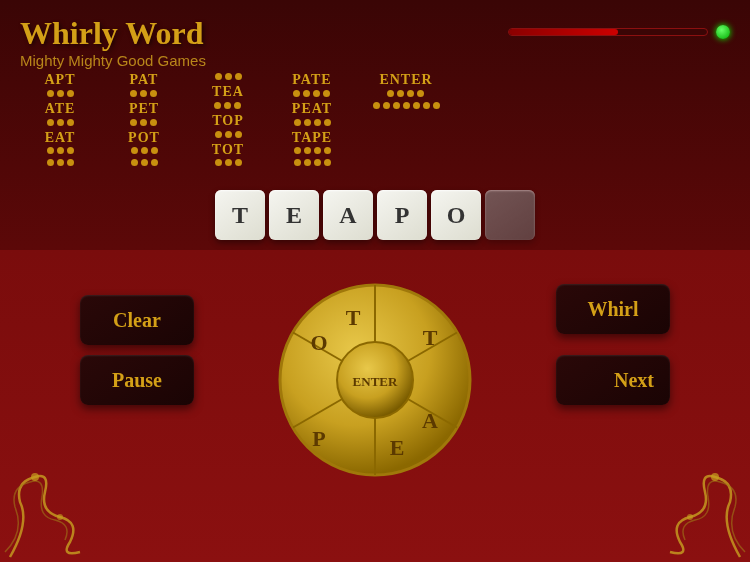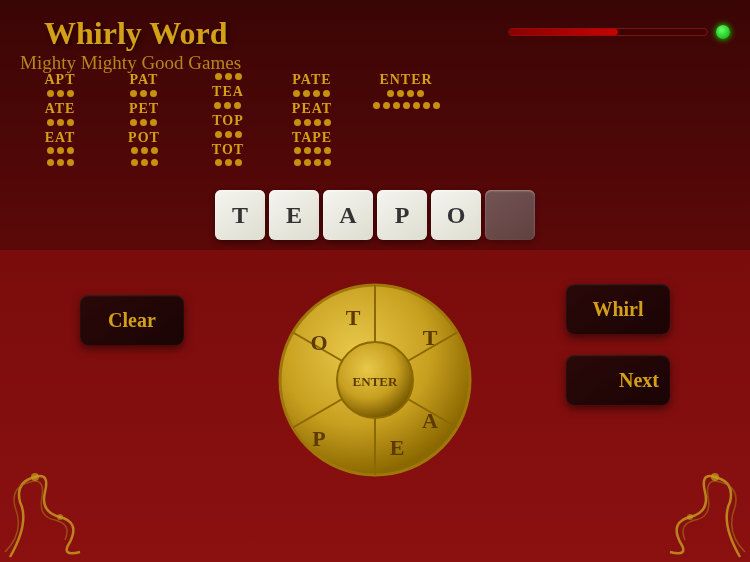--- a/index.html
+++ b/index.html
@@ -34,27 +34,26 @@
       top: 15px;
       left: 20px;
     }
 
     .title-main {
       font-size: 32px;
       font-weight: bold;
       color: #d4a017;
       font-family: 'Palatino Linotype', Georgia, serif;
       text-shadow: 2px 2px 4px rgba(0,0,0,0.5);
-      margin-left: 24px;
     }
 
     .title-sub {
-      font-size: 19px;
+      font-size: 15px;
       color: #b8861a;
-      font-family: Liberation Serif, serif;
+      font-family: Liberation Sans, sans-serif;
     }
 
     
     .progress-area {
       position: absolute;
       top: 25px;
       right: 20px;
       display: flex;
       align-items: center;
       gap: 8px;
@@ -133,21 +132,21 @@
     .btn-clear, .btn-pause, .btn-whirl, .btn-next {
       position: absolute;
       border: none;
       border-radius: 8px;
       font-size: 20px;
       font-weight: bold;
       color: #d4a017;
       background: linear-gradient(145deg, #2a0808, #1a0404);
       box-shadow: 0 4px 8px rgba(0,0,0,0.5), inset 0 1px 2px rgba(255,255,255,0.1);
       cursor: pointer;
-      width: 104px;
+      width: 114px;
       height: 50px;
       font-family: Georgia, serif;
     }
 
     .btn-clear {
       top: 45px;
       left: 80px;
     }
 
     .btn-pause {
@@ -420,20 +419,21 @@
     <div class="letter-tile">P</div>
     <div class="letter-tile">O</div>
     <div class="letter-tile empty"></div>
   </div>
 </div>
 
 <div class="bottom-section">
 
   <button class="btn-clear">Clear</button>
 
+  <button class="btn-pause">Pause</button>
 
   <button class="btn-whirl">Whirl</button>
 
   <button class="btn-next">Next</button>
 
   <div class="wheel-container">
     <svg class="wheel-svg" viewBox="0 0 200 200">
 
       <circle cx="100" cy="100" r="95" fill="url(#wheelGrad)" stroke="#a0780a" stroke-width="3"></circle>
 

